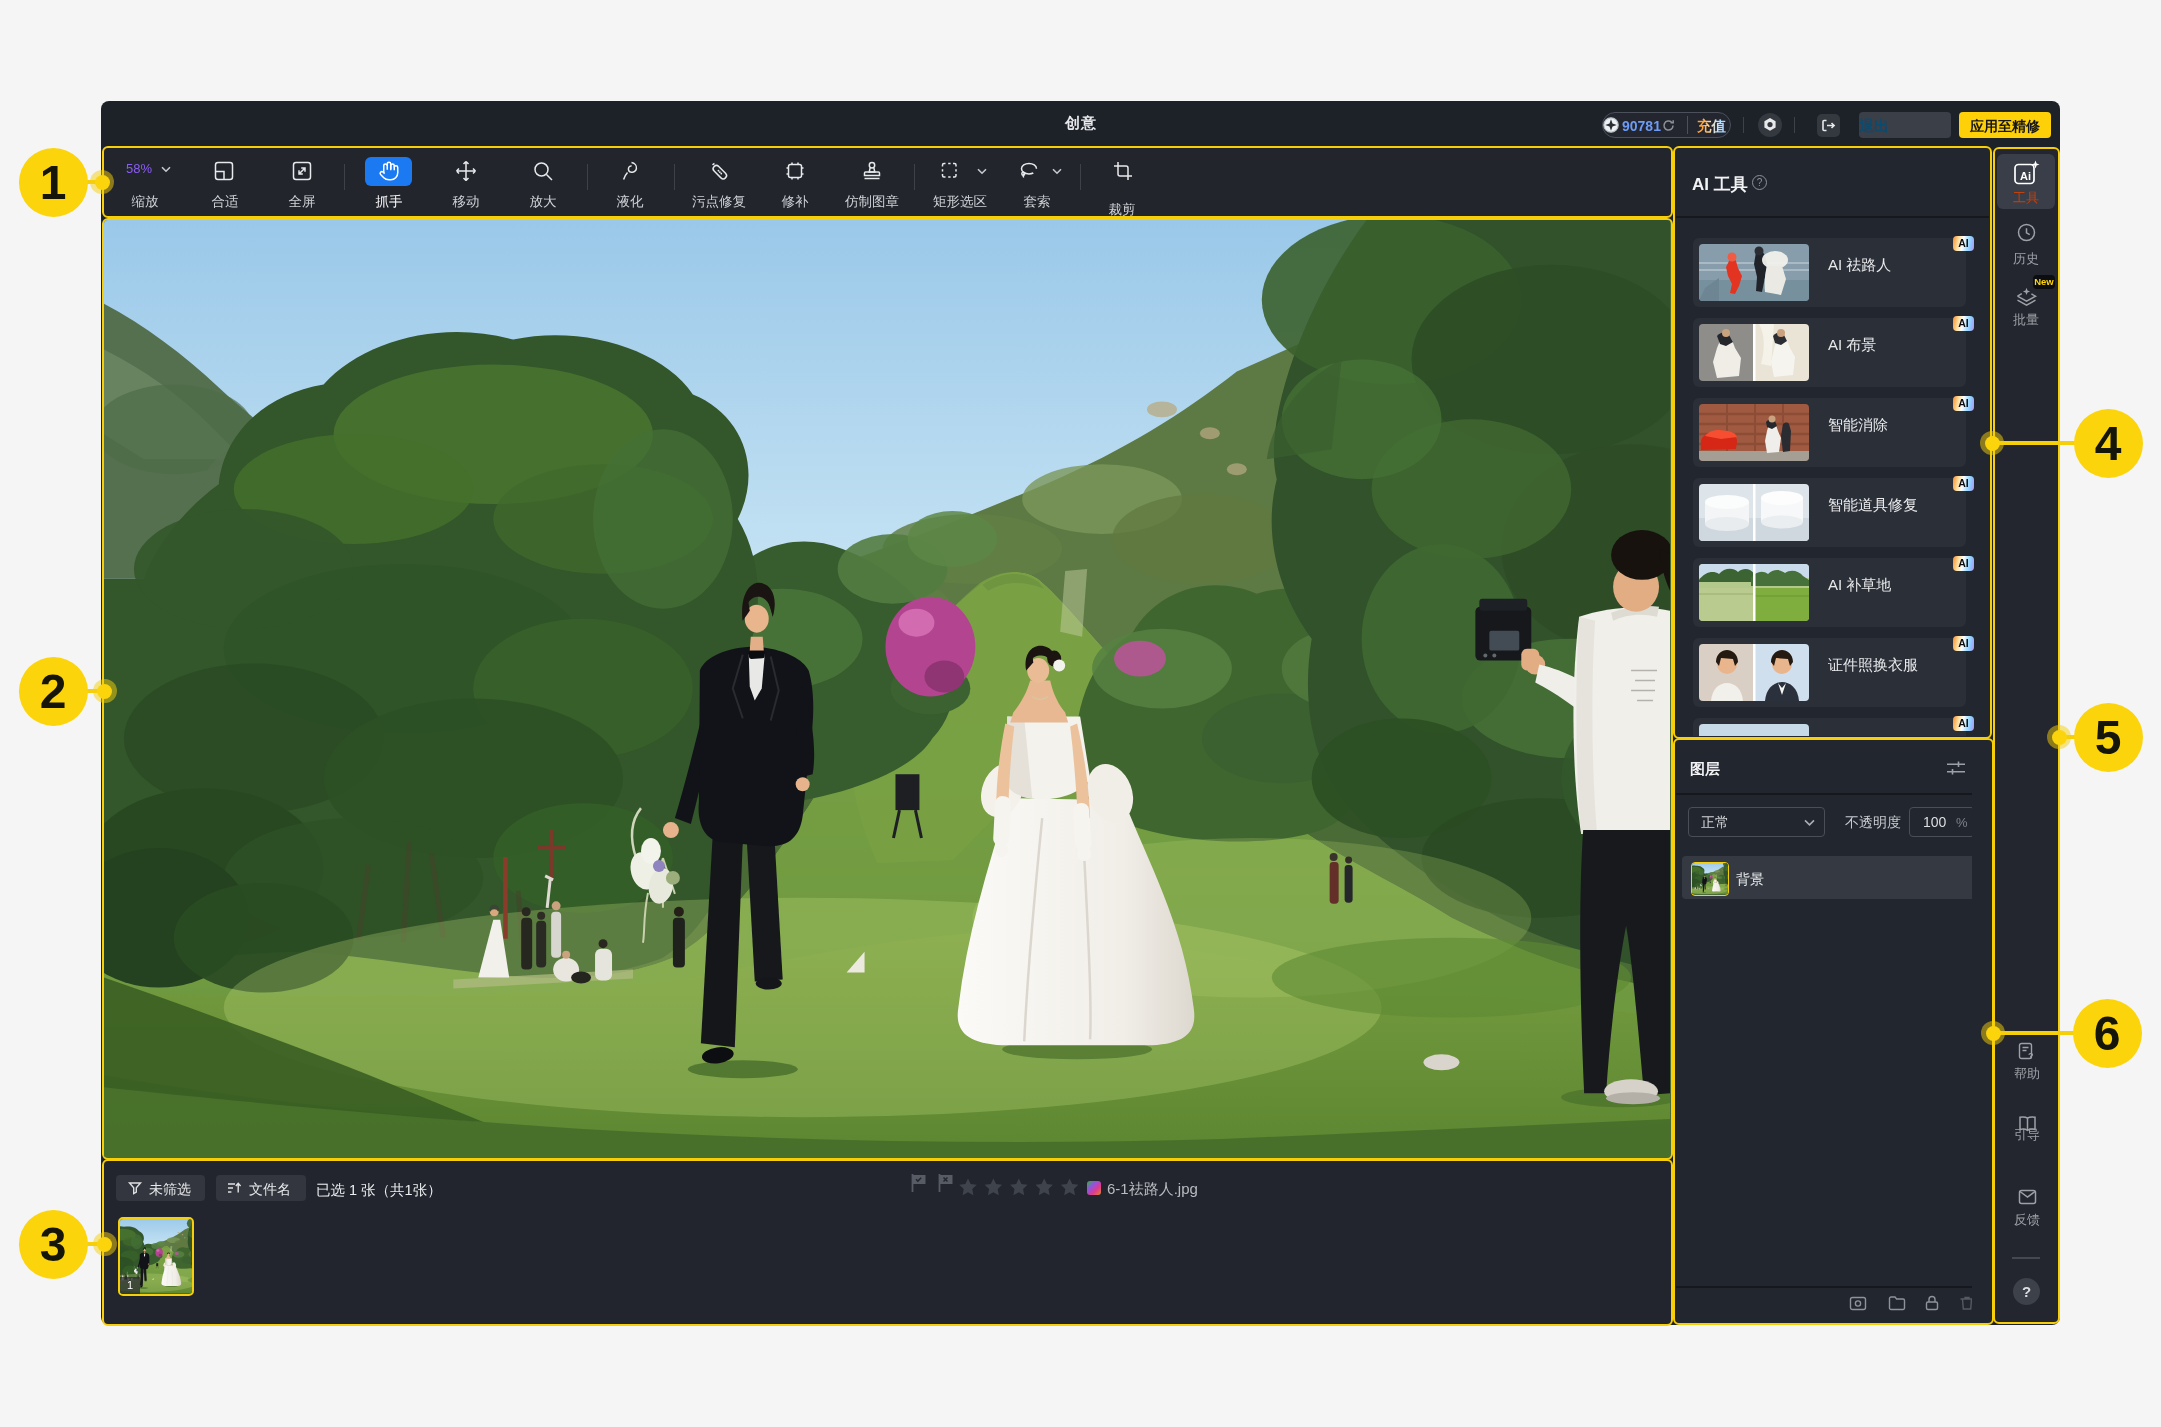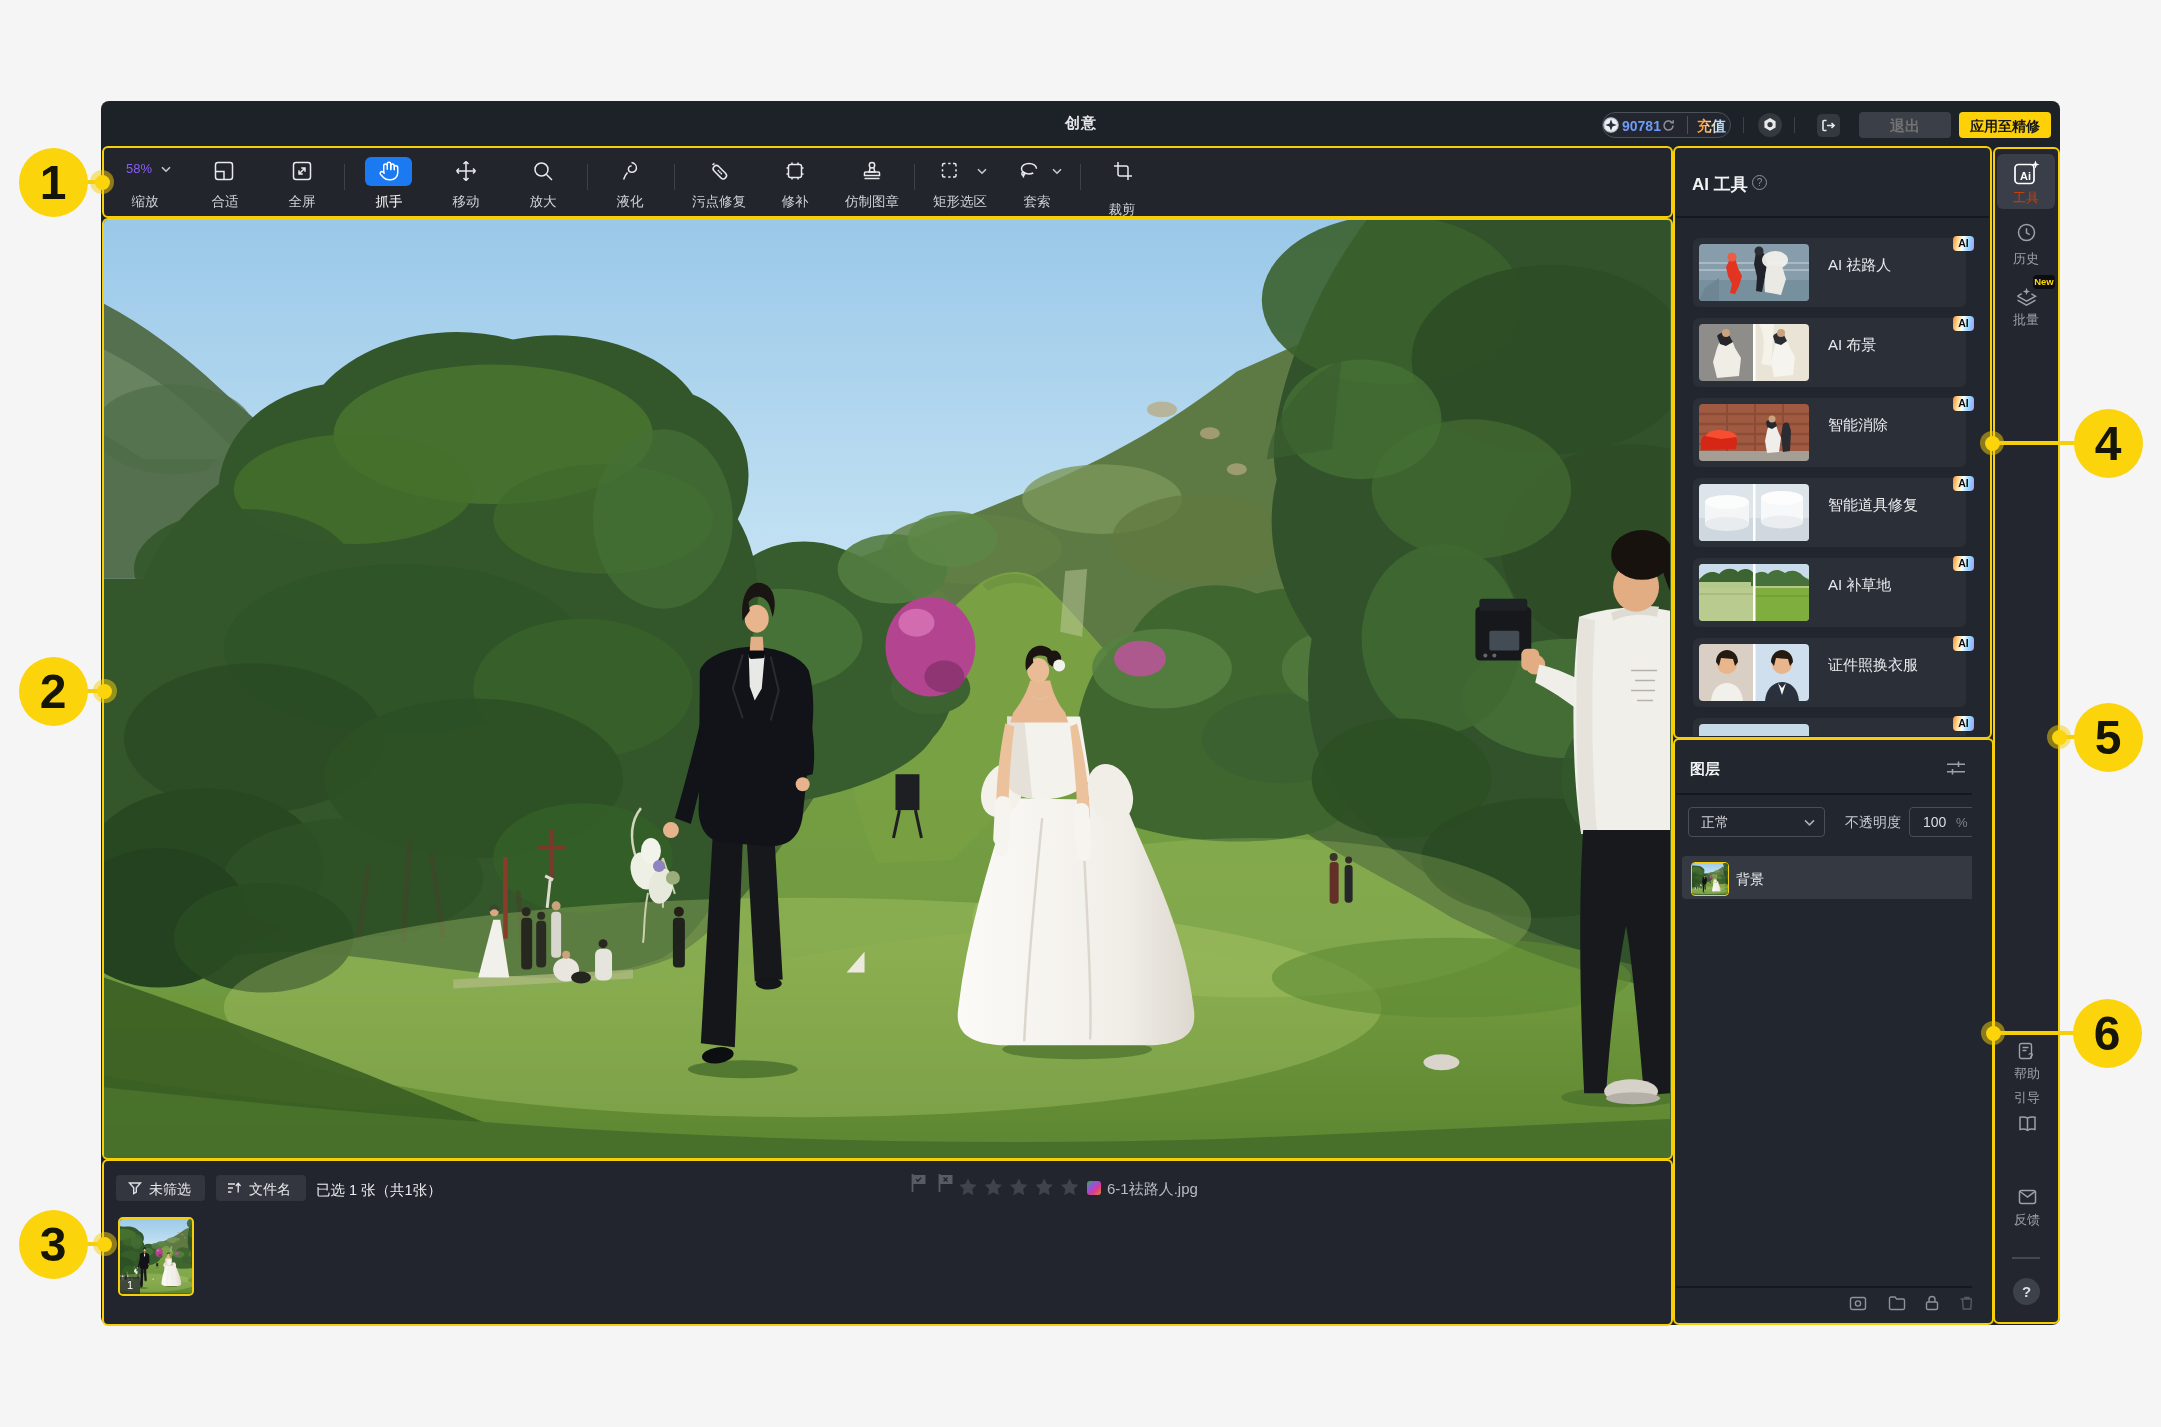--- a/index.html
+++ b/index.html
@@ -49,21 +49,21 @@
       <path d="M8 1l5.6 3.2v6.4L8 13.8 2.4 10.6V4.2Z" fill="#e8e9eb"></path>
       <circle cx="8" cy="7.6" r="2.6" fill="#34383f"></circle>
     </svg>
 <div class="abs" style="left:1794px;top:117px;width:1px;height:16px;background:#3d4149"></div>
 <div class="abs" style="left:1817px;top:114px;width:23px;height:23px;border-radius:5px;background:#34383f"></div>
 <svg class="abs" style="left:1821px;top:118px" width="15" height="15" viewBox="0 0 15 15" fill="none" stroke="#e8e9eb" stroke-width="1.6">
       <path d="M5.5 2.5H3a1 1 0 0 0-1 1v8a1 1 0 0 0 1 1h2.5"></path>
       <path d="M6 7.5h7M10.5 5l2.6 2.5L10.5 10"></path>
     </svg>
 <div class="abs" style="left:1859px;top:112px;width:92px;height:26px;border-radius:4px;background:#3b3f48"></div>
-<div class="abs" style="left:1859px;top:117px;width:92px;text-align:center;color:#737373;font-size:15px;font-weight:bold">退出</div>
+<div class="abs" style="left:1859px;top:117px;width:92px;text-align:left;color:#0c4a6e;font-size:15px;font-weight:bold">退出</div>
 <div class="abs" style="left:1959px;top:112px;width:92px;height:26px;border-radius:4px;background:#fdd008"></div>
 <div class="abs" style="left:1959px;top:118px;width:92px;text-align:center;color:#16171a;font-size:14px;font-weight:bold">应用至精修</div>
 
 <div class="ybox" style="left:102px;top:146px;width:1571px;height:72px;background:#22252c"></div>
 <div id="toolbar-content" style="position:absolute;left:0;top:0">
 
 <div class="abs" style="left:126px;top:161px;color:#8b5cf6;font-size:13px">58%</div>
 <svg class="abs" style="left:161px;top:166px" width="10" height="7" viewBox="0 0 10 7" fill="none" stroke="#c6c9ce" stroke-width="1.6">
         <path d="M1 1.2l4 4 4-4"></path>
       </svg>
@@ -385,21 +385,21 @@
 <svg class="abs" style="left:24px;top:894px" width="18" height="19" viewBox="0 0 18 19" fill="none" stroke="#9da0a7" stroke-width="1.4">
         <rect x="1.5" y="1.5" width="12" height="15" rx="2"></rect>
         <path d="M4.5 5.5h6M4.5 8.5h4"></path>
         <text x="10" y="16.5" fill="#9da0a7" stroke="none" font-size="9" font-weight="bold" font-family="Liberation Sans">?</text>
       </svg>
 <div class="sbl" style="left:33px;top:917px">帮助</div>
 <svg class="abs" style="left:24px;top:967px" width="19" height="17" viewBox="0 0 19 17" fill="none" stroke="#9da0a7" stroke-width="1.5">
         <path d="M9.5 3.2C7.6 1.8 5.2 1.6 2 2.2v12.2c3.2-.6 5.6-.4 7.5 1 1.9-1.4 4.3-1.6 7.5-1V2.2c-3.2-.6-5.6-.4-7.5 1Z"></path>
         <path d="M9.5 3.2v12.2"></path>
       </svg>
-<div class="sbl" style="left:33px;top:941px">引导</div>
+<div class="sbl" style="left:33px;top:978px">引导</div>
 <svg class="abs" style="left:24px;top:1041px" width="19" height="16" viewBox="0 0 19 16" fill="none" stroke="#9da0a7" stroke-width="1.5">
         <rect x="1.5" y="1.5" width="16" height="13" rx="2"></rect>
         <path d="M2 2.5l7.5 5.5L17 2.5"></path>
       </svg>
 <div class="sbl" style="left:33px;top:1063px">反馈</div>
 <div class="abs" style="left:18px;top:1109px;width:28px;height:2px;background:#45484f"></div>
 <div class="abs" style="left:19px;top:1130px;width:27px;height:27px;border-radius:50%;background:#3d414a;color:#dcdee2;font-size:15px;font-weight:bold;text-align:center;line-height:27px">?</div>
 </div>
 
 <div id="annotations">

